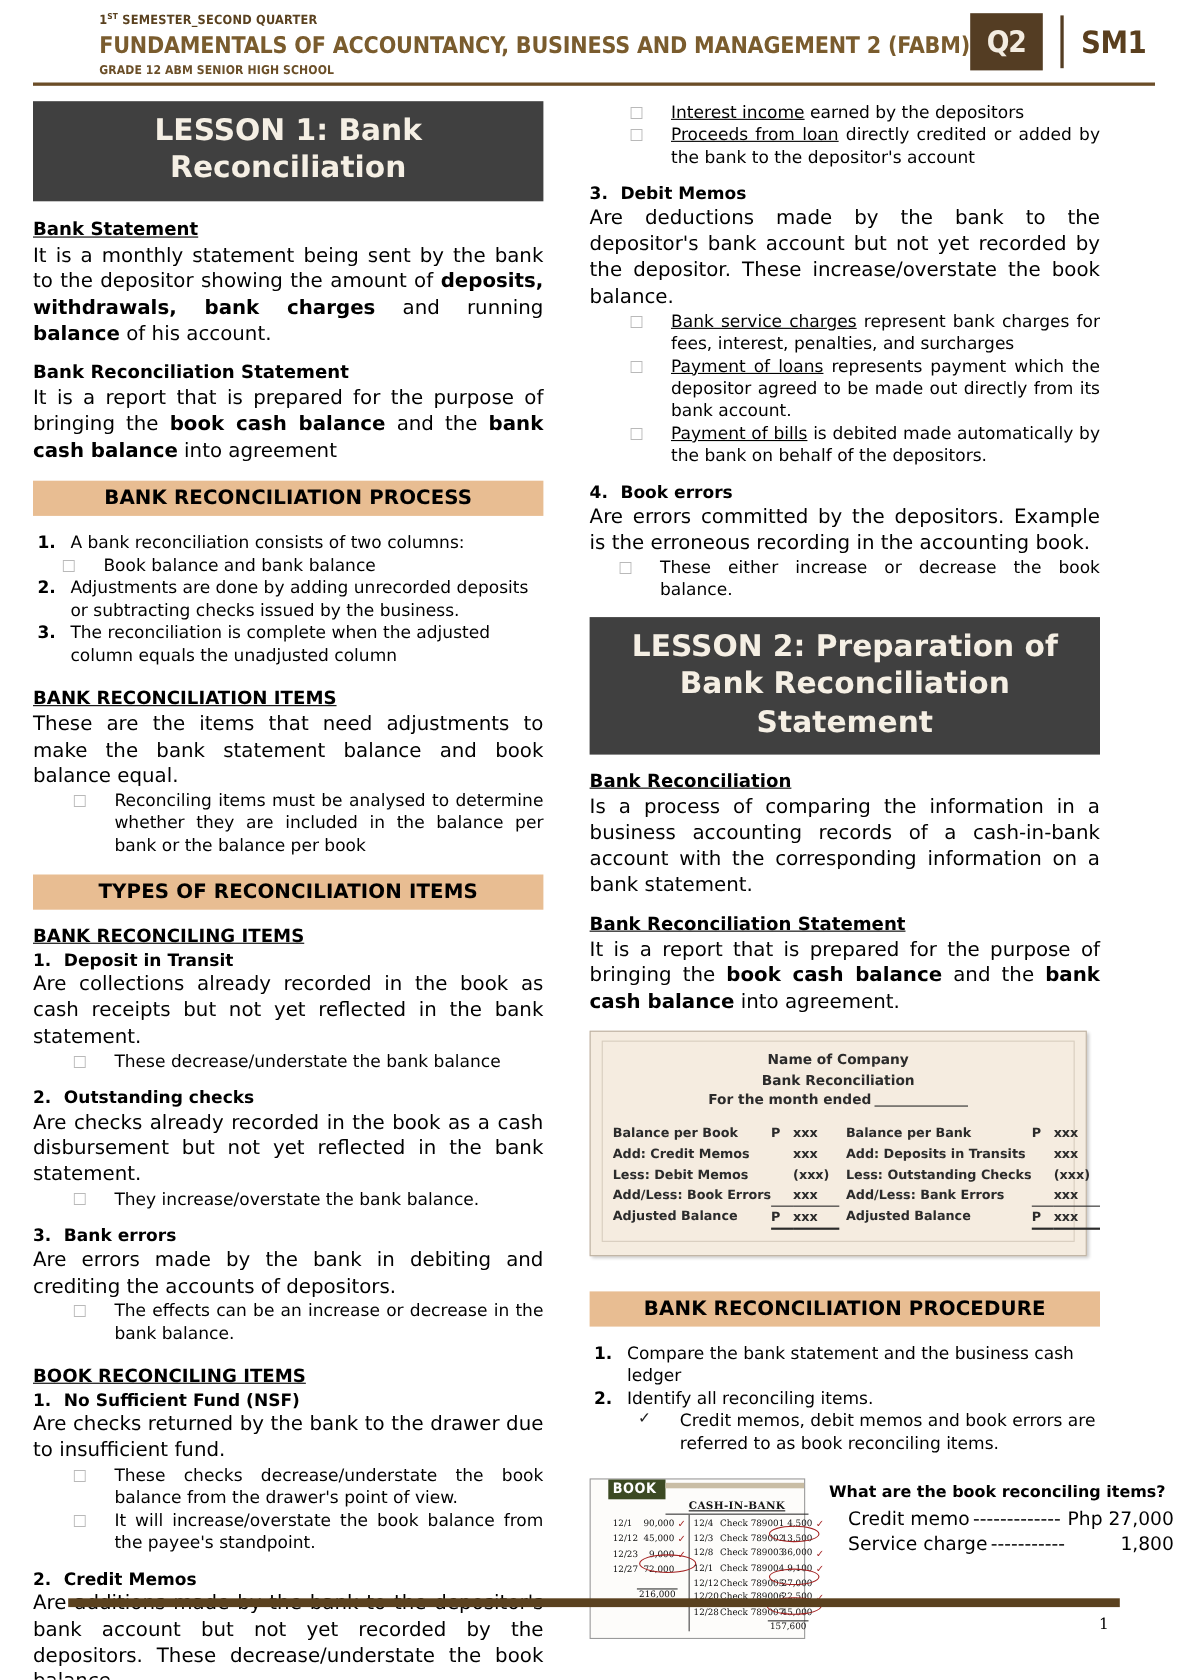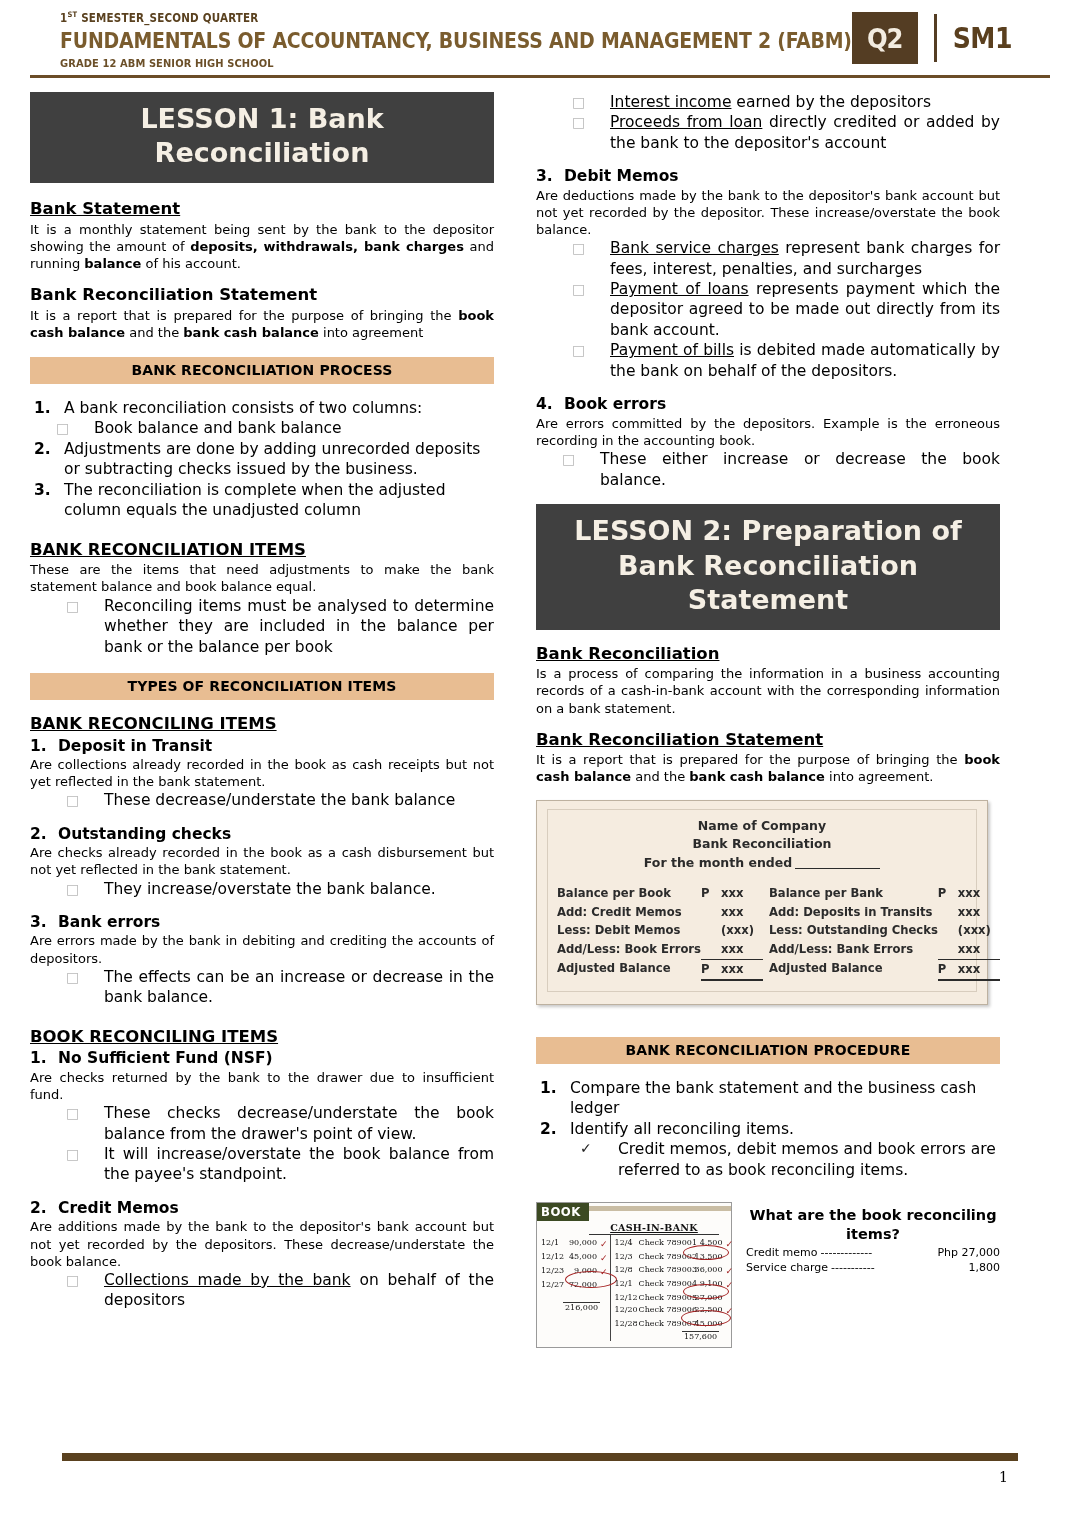--- a/index.html
+++ b/index.html
@@ -20,21 +20,21 @@
     height: 1527px;
     position: relative;
     box-sizing: border-box;
     padding: 0 30px;
   }
 
   
   .doc-header {
     display: flex;
     align-items: flex-start;
-    justify-content: center;
+    justify-content: flex-end;
     padding: 10px 0 2px 0;
   }
   .hdr-left { padding-left: 0px; }
   .hdr-semester {
     font-family: "DejaVu Sans Condensed", "Liberation Sans Narrow", "Liberation Sans", sans-serif;
     font-size: 11.5px;
     font-weight: bold;
     color: #5a411f;
     letter-spacing: 0.2px;
     text-transform: uppercase;
@@ -122,32 +122,32 @@
   
   h3.sub-head {
     font-size: 16.5px;
     font-weight: bold;
     text-decoration: underline;
     margin: 0 0 1px 0;
     line-height: 1.25;
   }
   h3.sub-head.plain { text-decoration: none; }
   p.body {
-    font-size: 13px;
+    font-size: 18px;
     line-height: 1.32;
     margin: 0 0 0 0;
     text-align: justify;
   }
   p.body b { font-weight: bold; }
 
   
   .section-bar {
     background: #e8bd92;
     text-align: center;
-    font-size: 14px;
+    font-size: 18px;
     font-weight: bold;
     padding: 5px 0 6px 0;
     margin: 16px 0 14px 0;
     letter-spacing: 0.1px;
   }
 
   
   ol.num-list {
     margin: 0;
     padding: 0;
@@ -256,21 +256,21 @@
     display: flex;
     gap: 14px;
     margin-top: 22px;
     align-items: flex-start;
   }
   .book-fig {
     width: 196px;
     border: 1px solid #9a9a9a;
     background: #fdfcfa;
     position: relative;
-    padding: 0 0 6px 0;
+    padding: 0 0 6px 16px;
     box-sizing: border-box;
     flex: 0 0 196px;
   }
   .book-tab {
     background: #3c4a23;
     color: #fff;
     font-family: "DejaVu Sans Condensed", "Liberation Sans Narrow", "Liberation Sans", sans-serif;
     font-size: 13px;
     font-weight: bold;
     letter-spacing: 0.5px;
@@ -314,23 +314,24 @@
   .qbox { flex: 1; padding-top: 4px; }
   .qbox-title {
     text-align: center;
     font-size: 14.5px;
     font-weight: bold;
     line-height: 1.28;
     margin-bottom: 3px;
   }
   .qline {
     display: flex;
-    font-size: 11px;
+    font-size: 17px;
     line-height: 1.34;
     white-space: nowrap;
+    margin-left: 25px;
   }
   .qline .ql { }
   .qline .qd { flex: 1; overflow: hidden; letter-spacing: 0px; padding: 0 3px; }
   .qline .qv { text-align: right; min-width: 96px; }
 
   
   .footer-rule {
     position: absolute;
     left: 62px;
     right: 62px;

